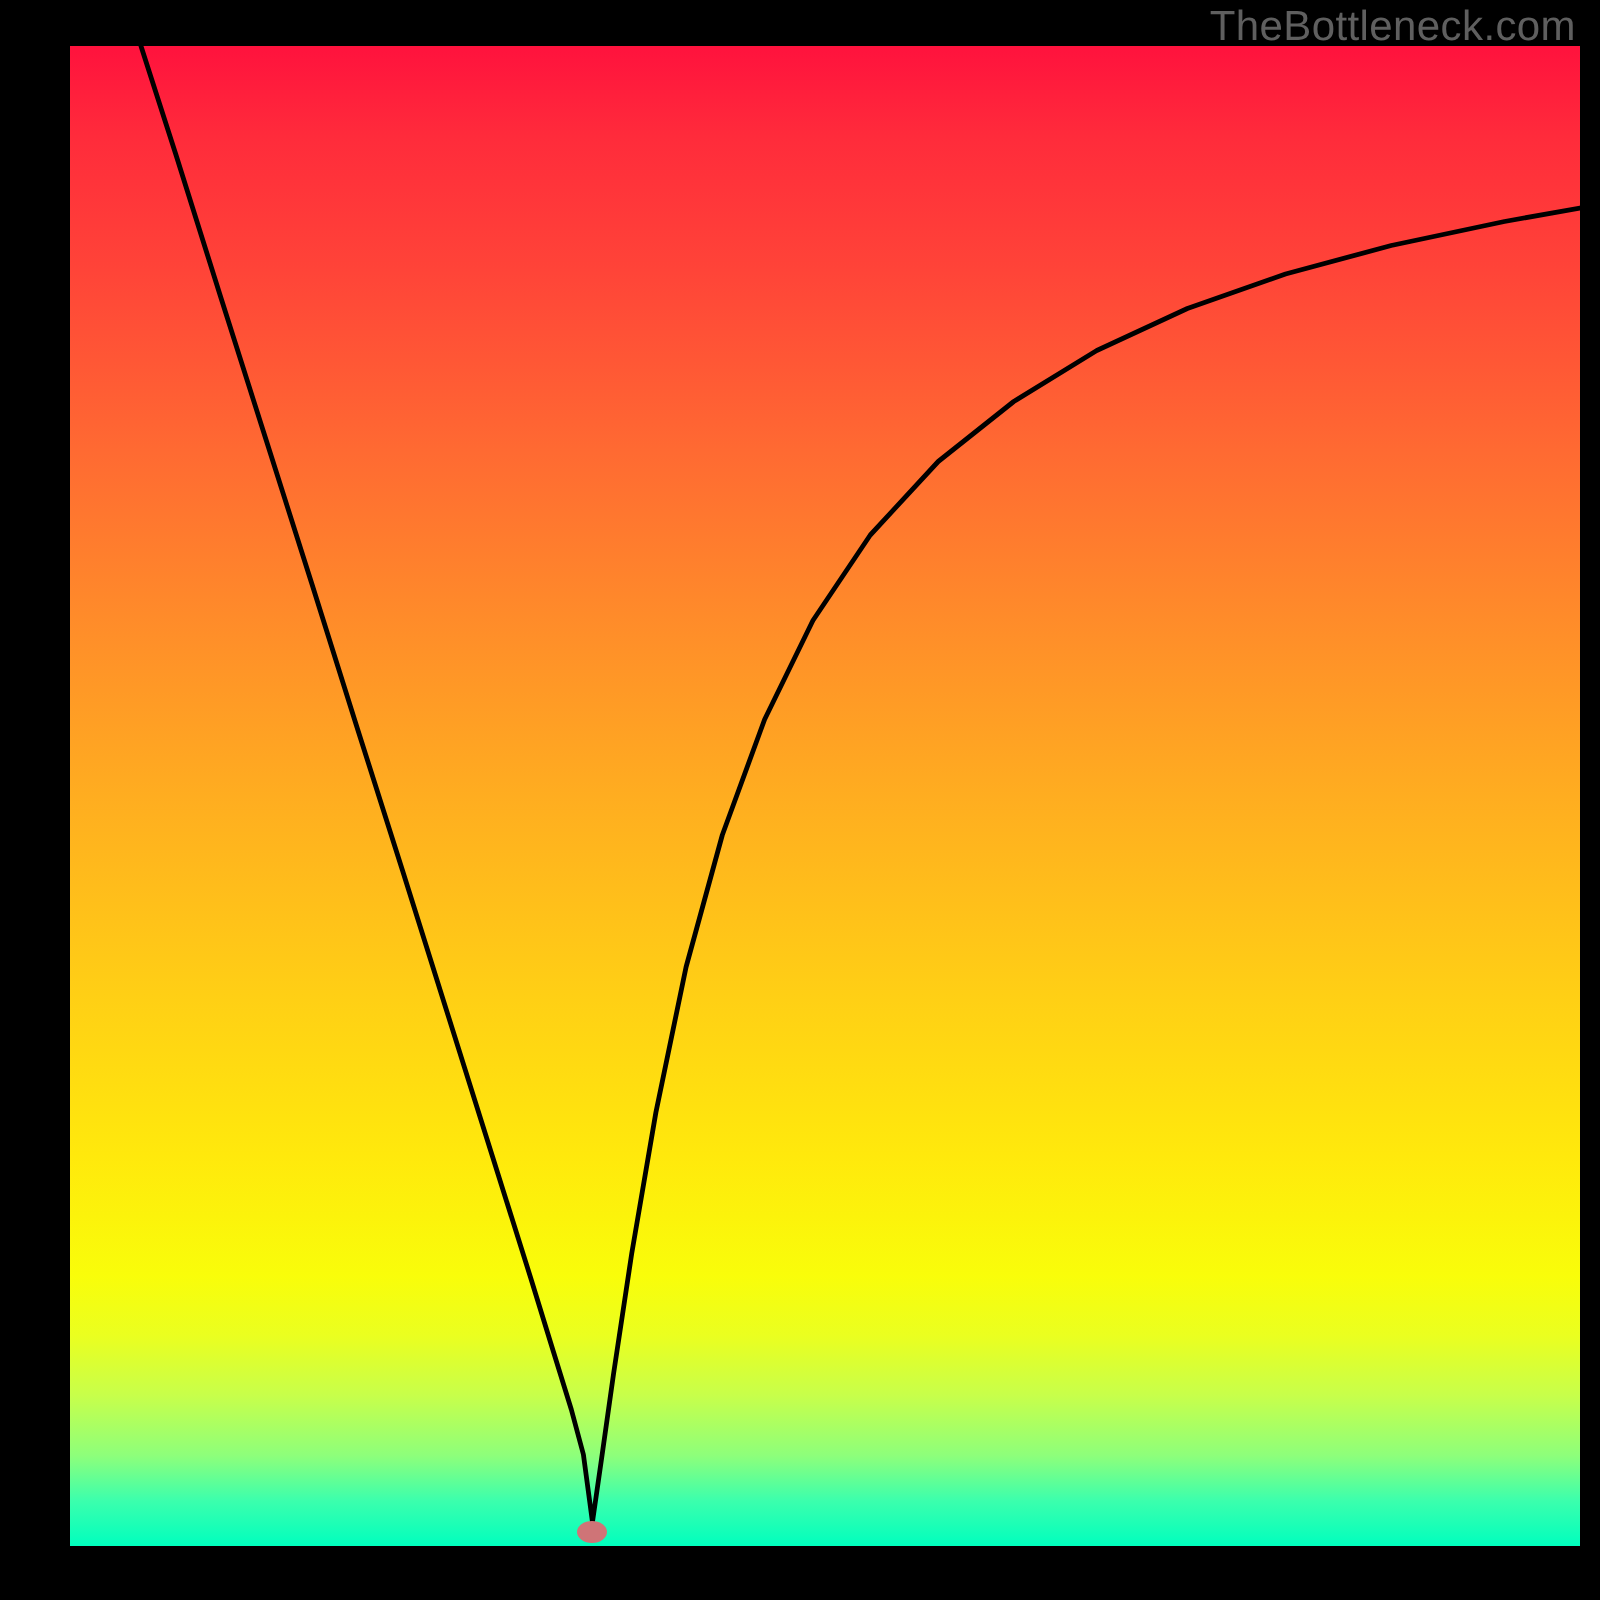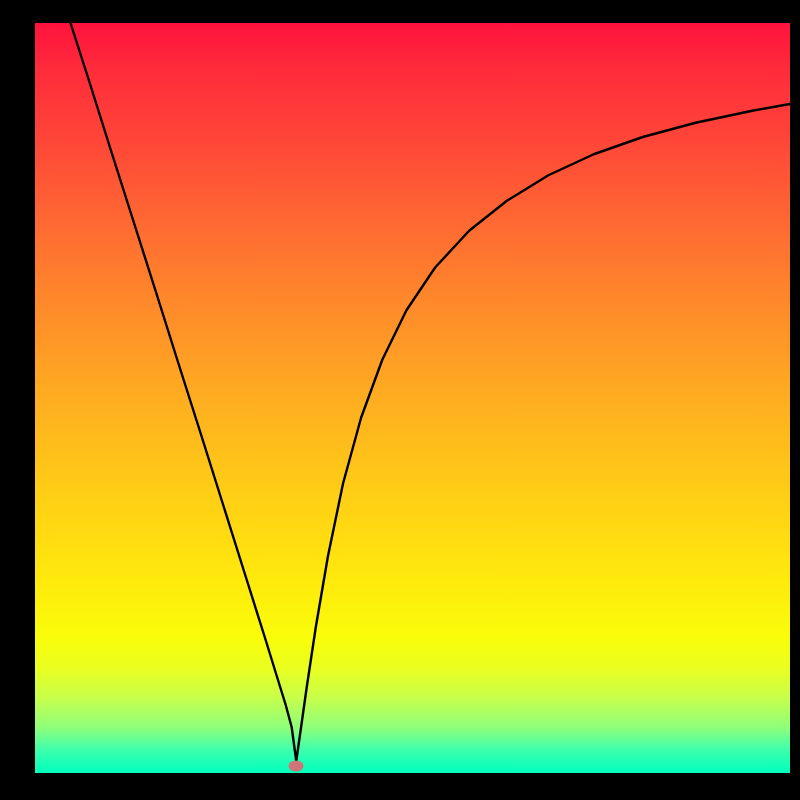--- a/index.html
+++ b/index.html
@@ -77,14 +77,15 @@
   <div class="plot-area">
     <div class="gradient"></div>
 
     <svg class="curve" viewBox="0 0 755 750" preserveAspectRatio="none">
       <path id="curve-path" fill="none" stroke="#000" stroke-width="2.4" stroke-linejoin="round" stroke-linecap="round" d="M35.48 0.00 L52.85 54.00 L75.50 126.00 L98.15 197.25 L120.80 268.50 L143.45 340.50 L166.10 411.75 L188.75 483.75 L211.40 555.75 L230.28 615.75 L241.60 652.50 L250.66 681.75 L256.70 704.25 L261.23 738.00 L265.76 706.50 L271.80 663.75 L280.86 603.75 L292.94 533.25 L308.04 460.50 L326.16 394.50 L347.30 336.75 L371.46 287.25 L400.15 244.50 L434.12 207.75 L471.88 177.75 L513.40 152.25 L558.70 131.25 L607.78 114.00 L660.63 99.75 L717.25 87.75 L755.00 81.00"></path>
     </svg>
 
     <div id="marker" class="marker" style="left: 261.23px; top: 743.25px; background: rgb(207, 116, 119);"></div>
   </div>
 
+  <div class="watermark">TheBottleneck.com</div>
 
 </div>
 
 </body></html>

